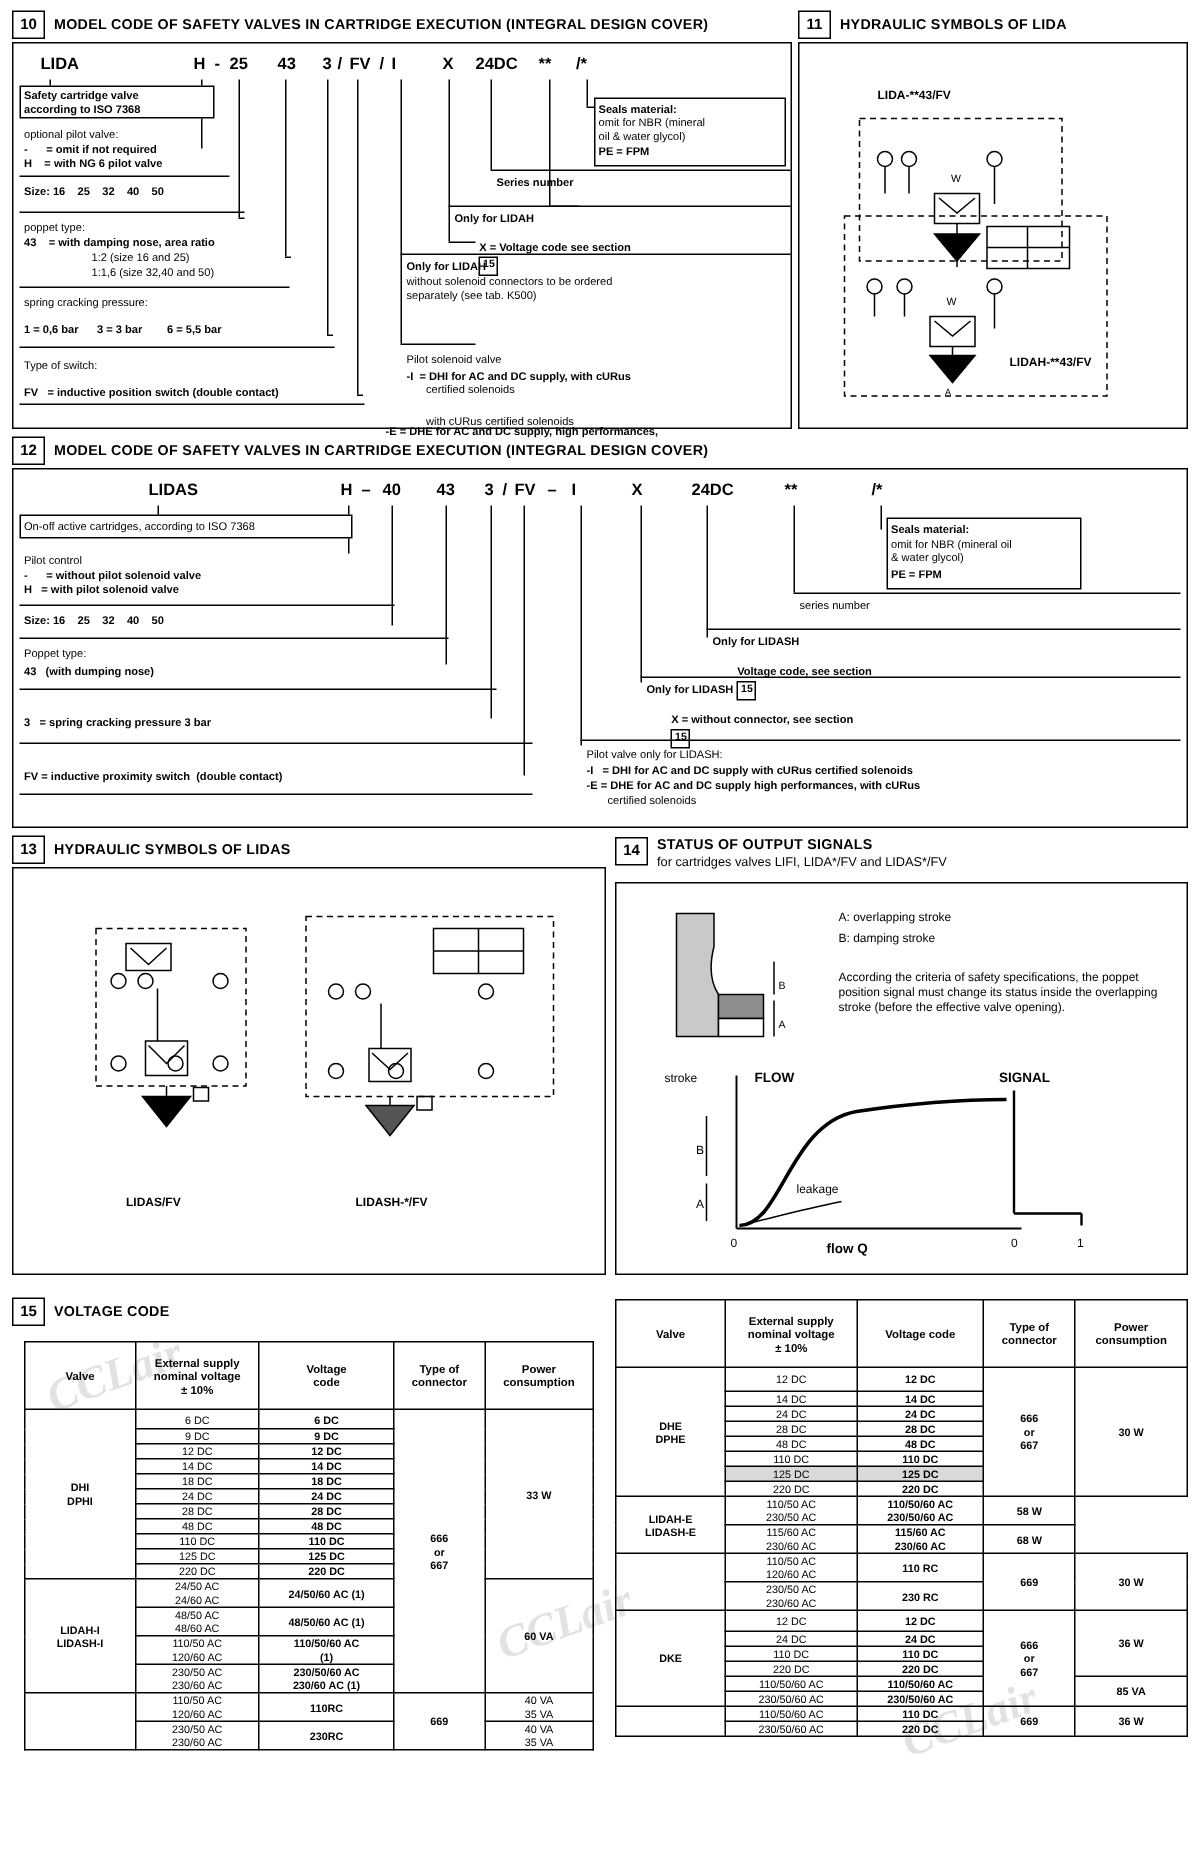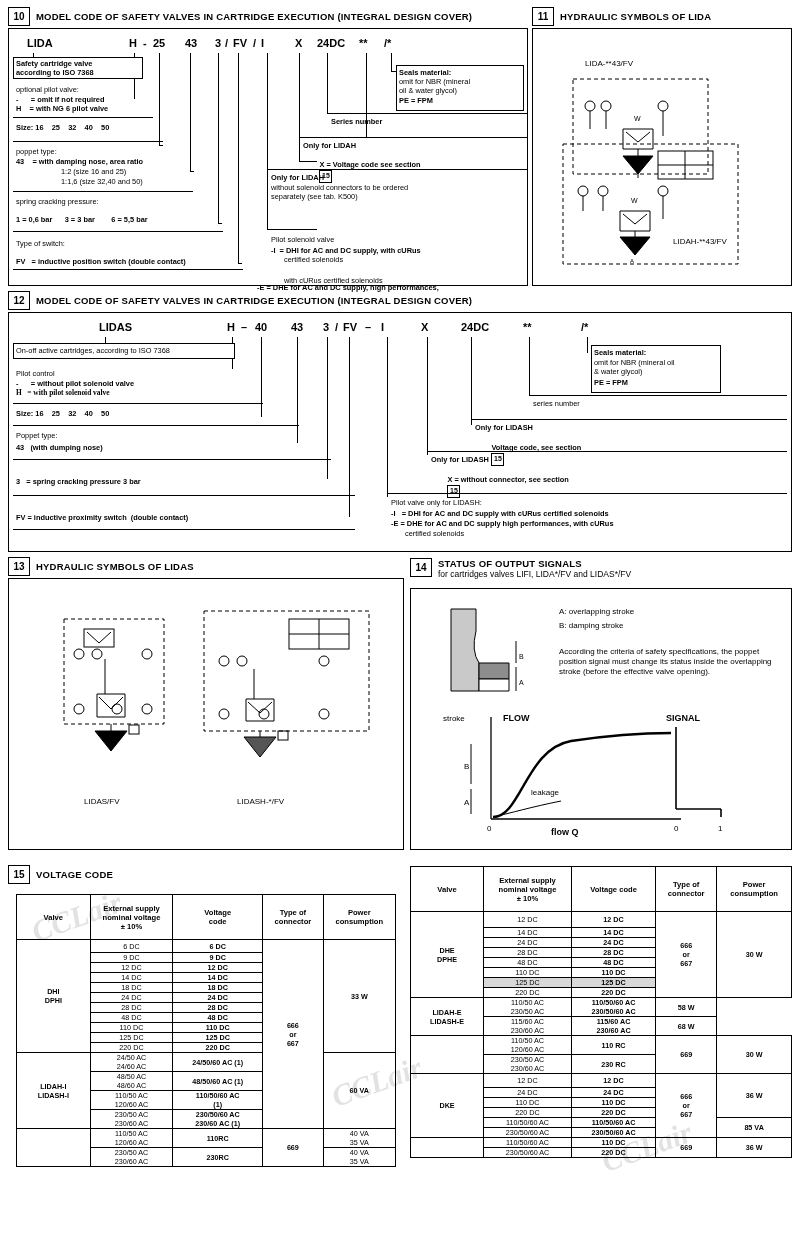--- a/index.html
+++ b/index.html
@@ -49,21 +49,21 @@
   .code{position:absolute;font-weight:bold;font-size:11px;}
 
   table{border-collapse:collapse;}
   .vt td,.vt th{border:1px solid #000;font-size:7.2px;text-align:center;padding:0 2px;}
   .vt th{font-weight:bold;font-size:7.6px;}
   .b{font-weight:bold;}
 
   .sq{display:inline-flex;width:11px;height:11px;border:1px solid #000;
       align-items:center;justify-content:center;font-size:7px;font-weight:bold;
       vertical-align:-2px;background:#fff;}
-  .cap{position:absolute;font-weight:normal;font-size:8px;}
+  .cap{position:absolute;font-weight:bold;font-size:8px;}
 
   svg{display:block;}
 </style>
 </head>
 <body>
 
 <div class="page">
 
   <div class="wm" style="left:310px;top:70px;">CCLair</div>
   <div class="wm" style="left:600px;top:115px;">CCLair</div>
@@ -246,21 +246,21 @@
       <div class="vline" style="left:418px;top:24px;height:118px;"></div>
       <div class="vline" style="left:462px;top:24px;height:88px;"></div>
       <div class="vline" style="left:520px;top:24px;height:58px;"></div>
       <div class="vline" style="left:578px;top:24px;height:16px;"></div>
 
       <div class="obox" style="left:4px;top:30px;width:222px;height:16px;"></div>
       <div class="lbl" style="left:7px;top:33px;">On-off active cartridges, according to ISO 7368</div>
 
       <div class="lbl" style="left:7px;top:56px;">Pilot control</div>
       <div class="lbl lblb" style="left:7px;top:66px;">-      = without pilot solenoid valve</div>
-      <div class="lbl lblb" style="left:7px;top:75px;font-family:Liberation Serif, serif;">H   = with pilot solenoid valve</div>
+      <div class="lbl lblb" style="left:7px;top:75px;">H   = with pilot solenoid valve</div>
       <div class="hline" style="left:4px;top:90px;width:250px;"></div>
       <div class="lbl lblb" style="left:7px;top:96px;">Size: 16    25    32    40    50</div>
       <div class="hline" style="left:4px;top:112px;width:286px;"></div>
 
       <div class="lbl" style="left:7px;top:118px;">Poppet type:</div>
       <div class="lbl" style="left:7px;top:130px;"><span class="lblb">43   (with dumping nose)</span></div>
       <div class="hline" style="left:4px;top:146px;width:318px;"></div>
 
       <div class="lbl" style="left:7px;top:164px;"><span class="lblb">3   = spring cracking pressure 3 bar</span></div>
       <div class="hline" style="left:4px;top:182px;width:342px;"></div>

